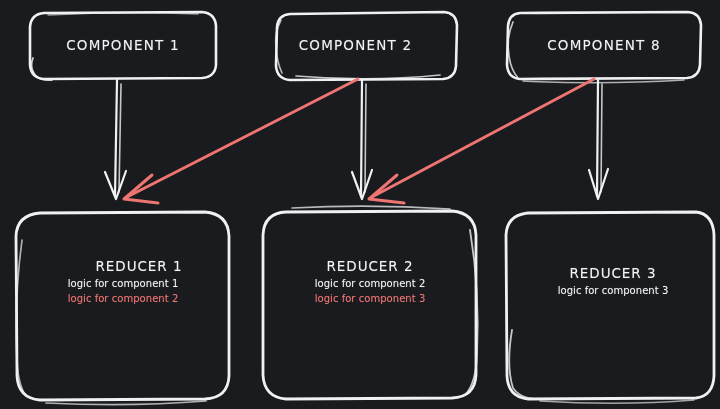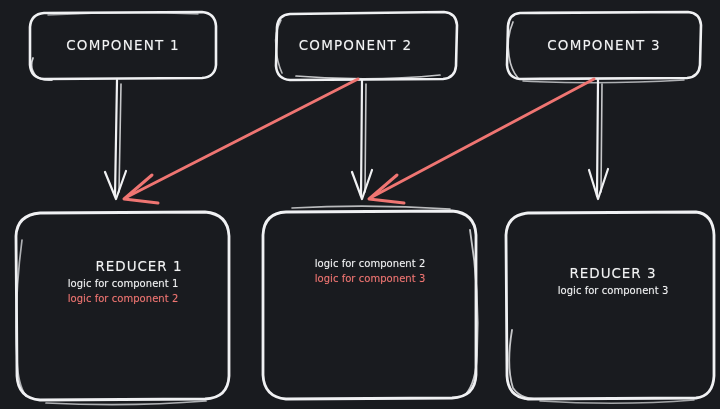--- a/index.html
+++ b/index.html
@@ -135,29 +135,30 @@
       </g>
       <g>
         <path d="M594,79 L372,197" stroke-width="3"></path>
         <path d="M397,175 L369,199 L404,203" stroke-width="3"></path>
       </g>
     </g>
   </svg>
 
   <div class="node-label comp-title" style="left:30px; top:37px; width:186px;">COMPONENT 1</div>
   <div class="node-label comp-title" style="left:276px; top:37px; width:159px;">COMPONENT 2</div>
-  <div class="node-label comp-title" style="left:507px; top:37px; width:194px;">COMPONENT 3</div>
+  <div class="node-label comp-title" style="left:507px; top:37px; width:194px;">COMPONENT 8</div>
 
   <div class="reducer-body" style="left:16px; top:258px; width:214px;">
     <div class="node-label red-title" style="position:static;padding-left:32px;">REDUCER 1</div>
     <div class="node-label red-line" style="position:static;">logic for component 1</div>
     <div class="node-label red-line accent" style="position:static;">logic for component 2</div>
   </div>
 
   <div class="reducer-body" style="left:263px; top:258px; width:214px;">
+    <div class="node-label red-title" style="position:static;">REDUCER 2</div>
     <div class="node-label red-line" style="position:static;">logic for component 2</div>
     <div class="node-label red-line accent" style="position:static;">logic for component 3</div>
   </div>
 
   <div class="reducer-body" style="left:506px; top:265px; width:214px;">
     <div class="node-label red-title" style="position:static;">REDUCER 3</div>
     <div class="node-label red-line" style="position:static;">logic for component 3</div>
   </div>
 
 </div>

